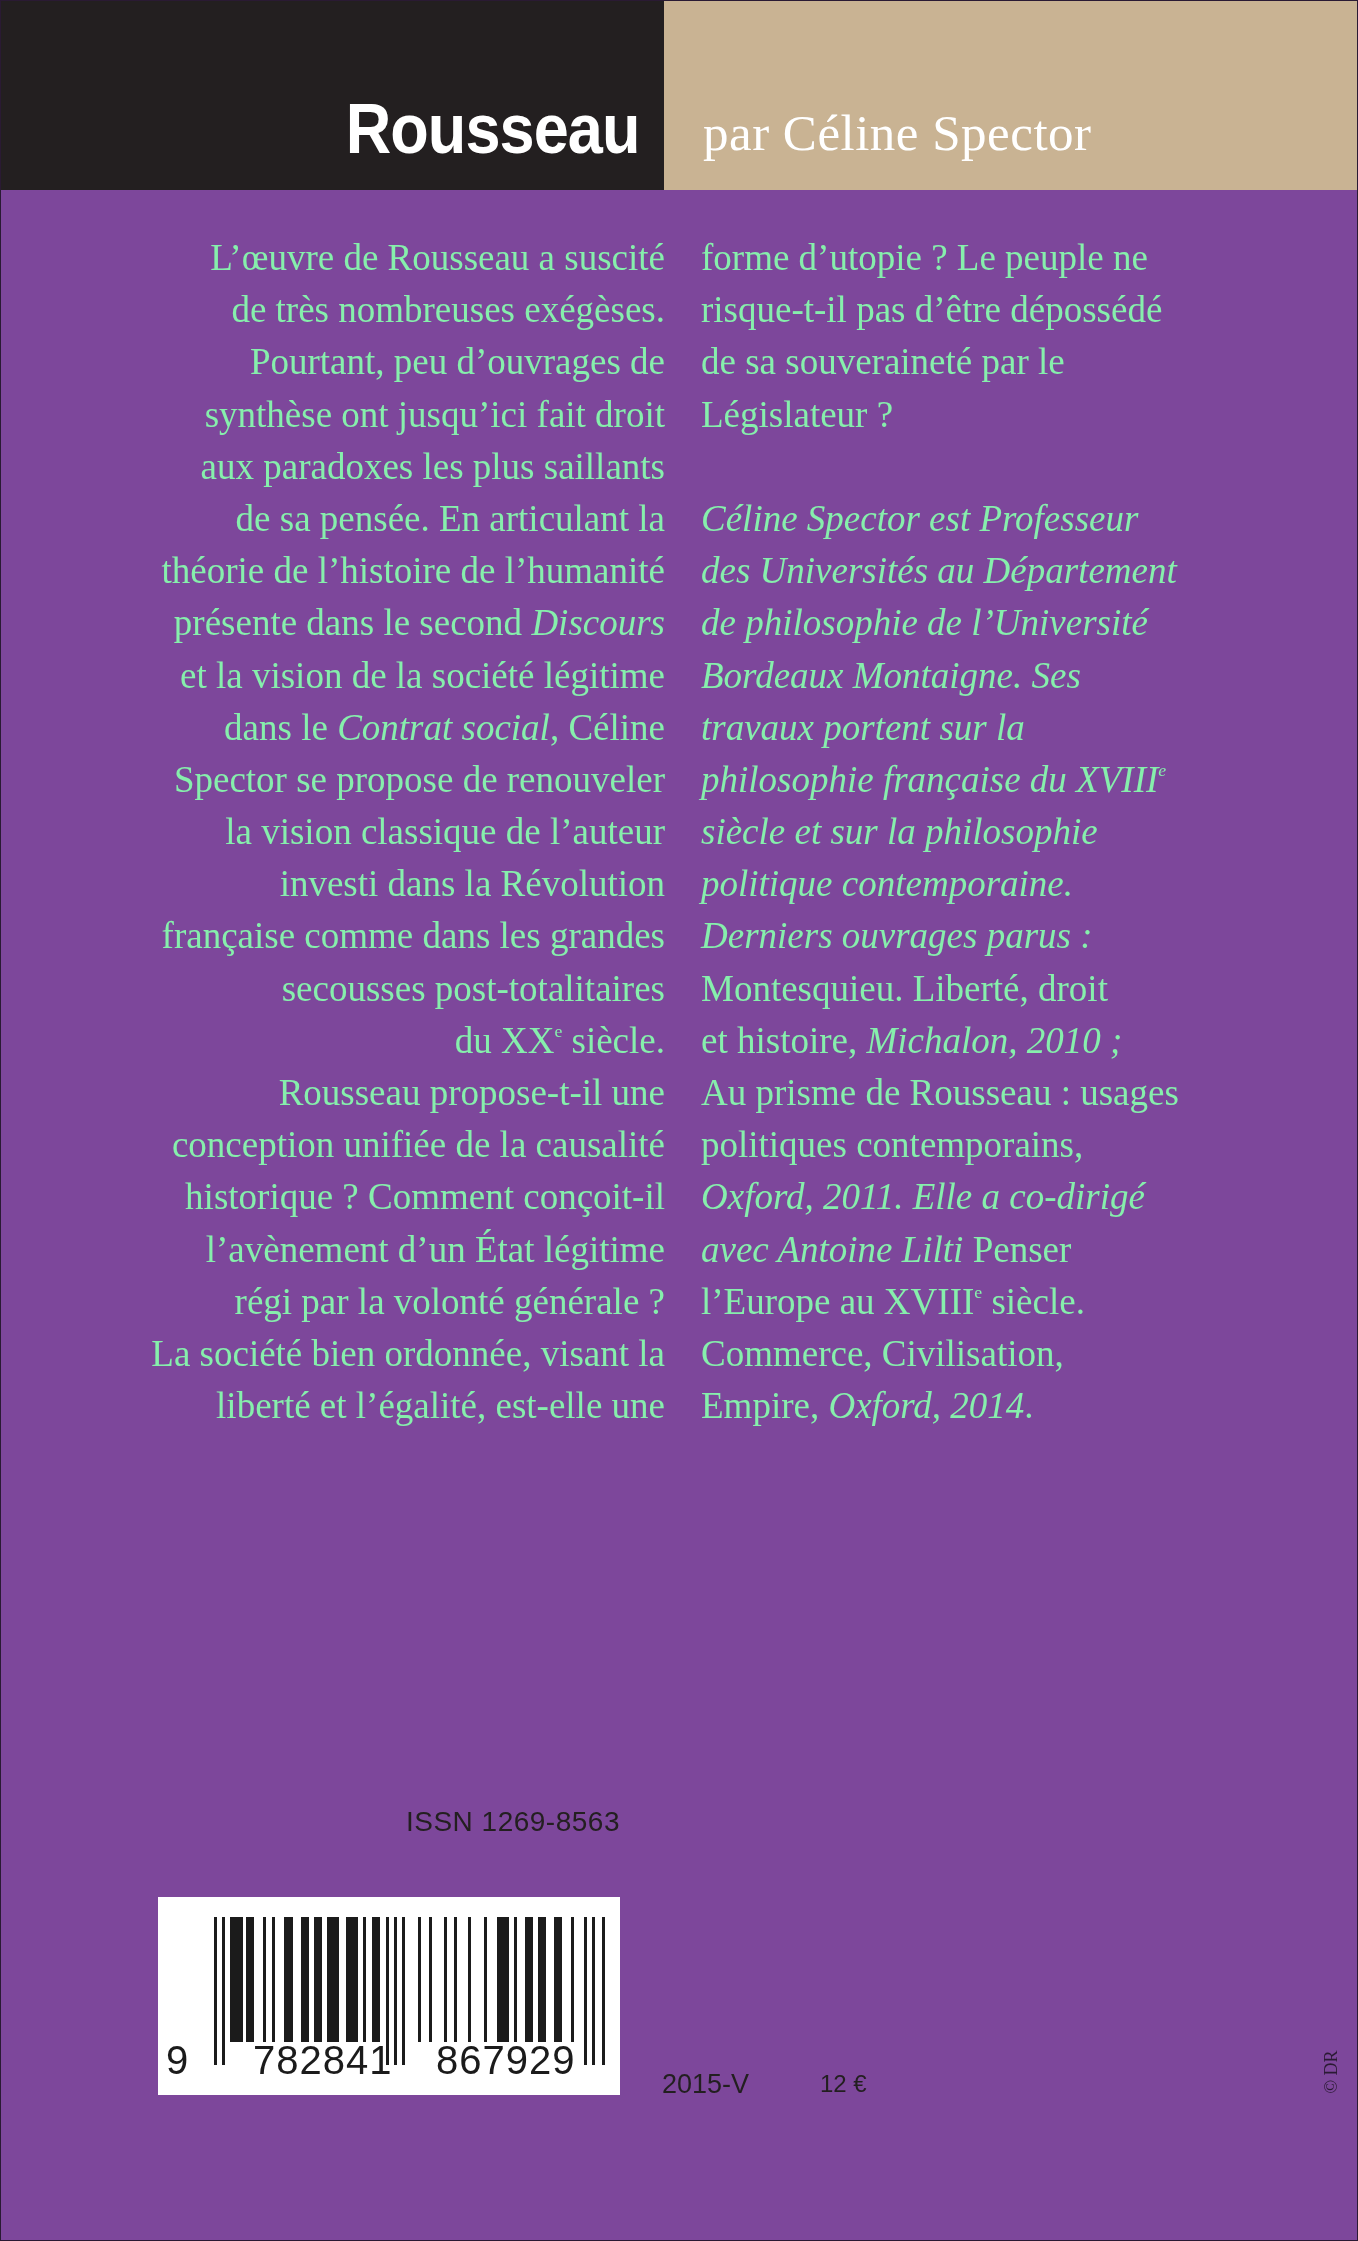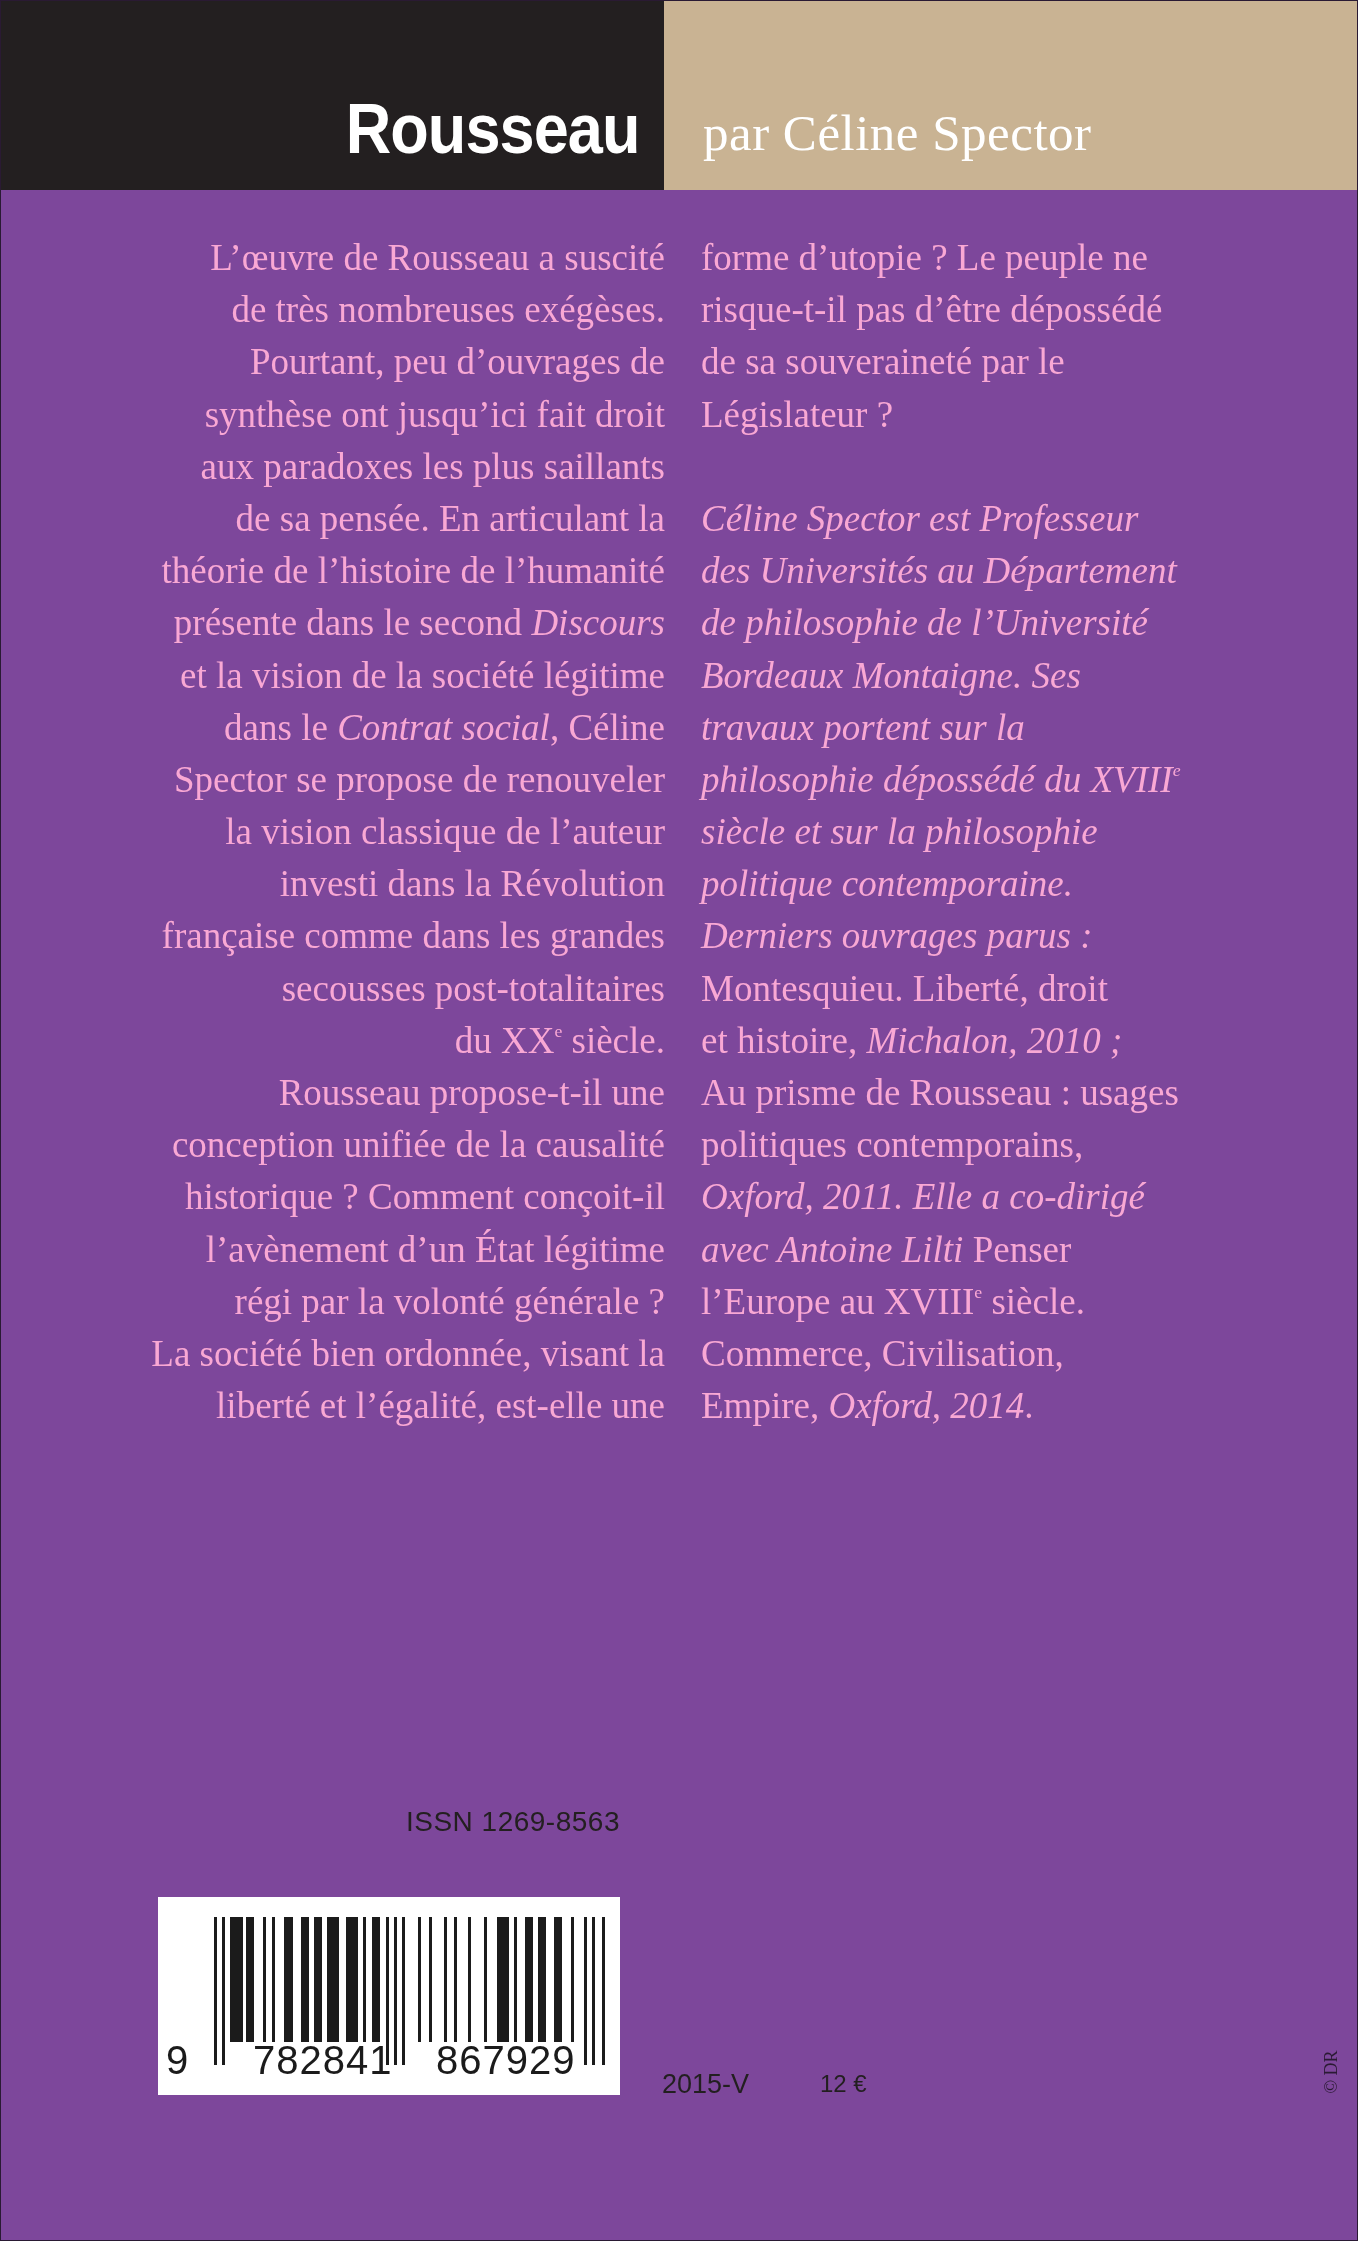--- a/index.html
+++ b/index.html
@@ -27,21 +27,21 @@
     white-space: nowrap;
   }
   .author {
     position: absolute; left: 39px; top: 100px;
     font-family: "Liberation Serif", "DejaVu Serif", serif;
     font-size: 51px; line-height: 66px; color: #ffffff; white-space: nowrap;
     letter-spacing: 0.5px;
   }
   .col {
     position: absolute; top: 232px;
-    font-size: 37px; line-height: 52.2px; color: #f9a8d4;
+    font-size: 37px; line-height: 52.2px; color: #86efac;
   }
   .col-left { left: 60px; width: 605px; text-align: right; }
   .col-right { left: 701px; width: 620px; text-align: left; }
   .line { display: block; white-space: nowrap; height: 52.2px; }
   .it { font-style: italic; }
   sup.e { font-size: 0.48em; vertical-align: 0; position: relative; top: -0.9em; }
   .meta {
     position: absolute; font-family: "Liberation Sans", "DejaVu Sans", sans-serif;
     font-weight: normal; color: #231f20; white-space: nowrap;
   }
@@ -105,21 +105,21 @@
     <span class="line"><span>forme d’utopie ? Le peuple ne</span></span>
     <span class="line"><span>risque-t-il pas d’être dépossédé</span></span>
     <span class="line"><span>de sa souveraineté par le</span></span>
     <span class="line"><span>Législateur ?</span></span>
     <span class="line">&nbsp;</span>
     <span class="line"><span class="it">Céline Spector est Professeur</span></span>
     <span class="line"><span class="it">des Universités au Département</span></span>
     <span class="line"><span class="it">de philosophie de l’Université</span></span>
     <span class="line"><span class="it">Bordeaux Montaigne. Ses</span></span>
     <span class="line"><span class="it">travaux portent sur la</span></span>
-    <span class="line"><span class="it">philosophie dépossédé du XVIII</span><sup class="e it">e</sup></span>
+    <span class="line"><span class="it">philosophie française du XVIII</span><sup class="e it">e</sup></span>
     <span class="line"><span class="it">siècle et sur la philosophie</span></span>
     <span class="line"><span class="it">politique contemporaine.</span></span>
     <span class="line"><span class="it">Derniers ouvrages parus :</span></span>
     <span class="line"><span>Montesquieu. Liberté, droit</span></span>
     <span class="line"><span>et histoire, </span><span class="it">Michalon, 2010 ;</span></span>
     <span class="line"><span>Au prisme de Rousseau : usages</span></span>
     <span class="line"><span>politiques contemporains,</span></span>
     <span class="line"><span class="it">Oxford, 2011. Elle a co-dirigé</span></span>
     <span class="line"><span class="it">avec Antoine Lilti</span><span> Penser</span></span>
     <span class="line"><span>l’Europe au XVIII</span><sup class="e">e</sup><span> siècle.</span></span>

